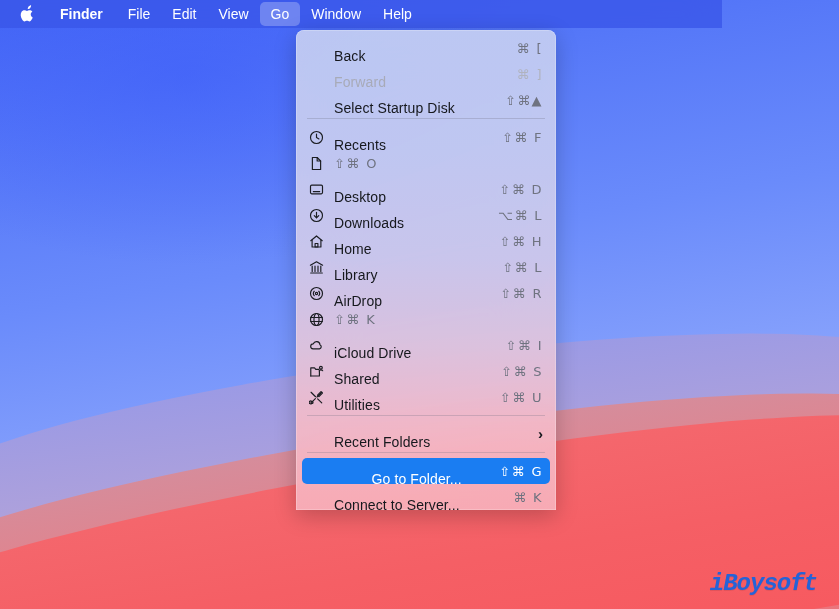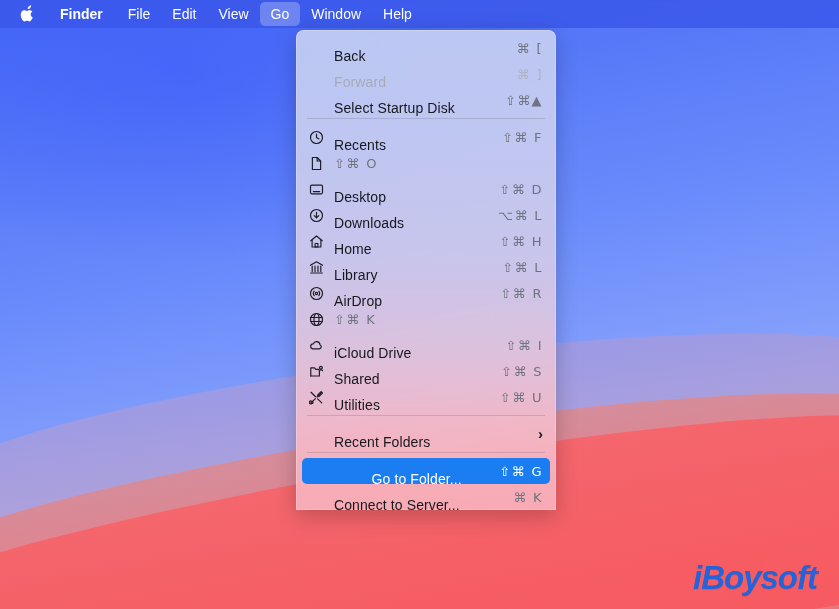--- a/index.html
+++ b/index.html
@@ -56,34 +56,34 @@
   .wp-glow {
     top: 0; left: 0; width: 100%; height: 100%;
     background: radial-gradient(ellipse 60% 45% at 22% 12%, rgba(60,92,250,.55), rgba(60,92,250,0) 70%);
   }
 
   
   #watermark {
     position: absolute;
     right: 22px;
     bottom: 12px;
-    font-family: Liberation Sans, sans-serif;
-    font-size: 33px;
+    font-family: Liberation Mono, monospace;
+    font-size: 24px;
     font-weight: bold;
     font-style: italic;
     letter-spacing: -1px;
     color: #2563d8;
     text-shadow: 0 1px 0 rgba(0,0,0,.08);
   }
 
   
   #menubar {
     position: absolute;
     top: 0; left: 0;
-    width: 839px;
+    width: 722px;
     height: 28px;
     background: rgba(58, 86, 232, .80);
     backdrop-filter: blur(18px);
     display: flex;
     align-items: center;
     padding: 0 8px;
     box-sizing: border-box;
     font-size: 14px;
     color: #ffffff;
     z-index: 40;

